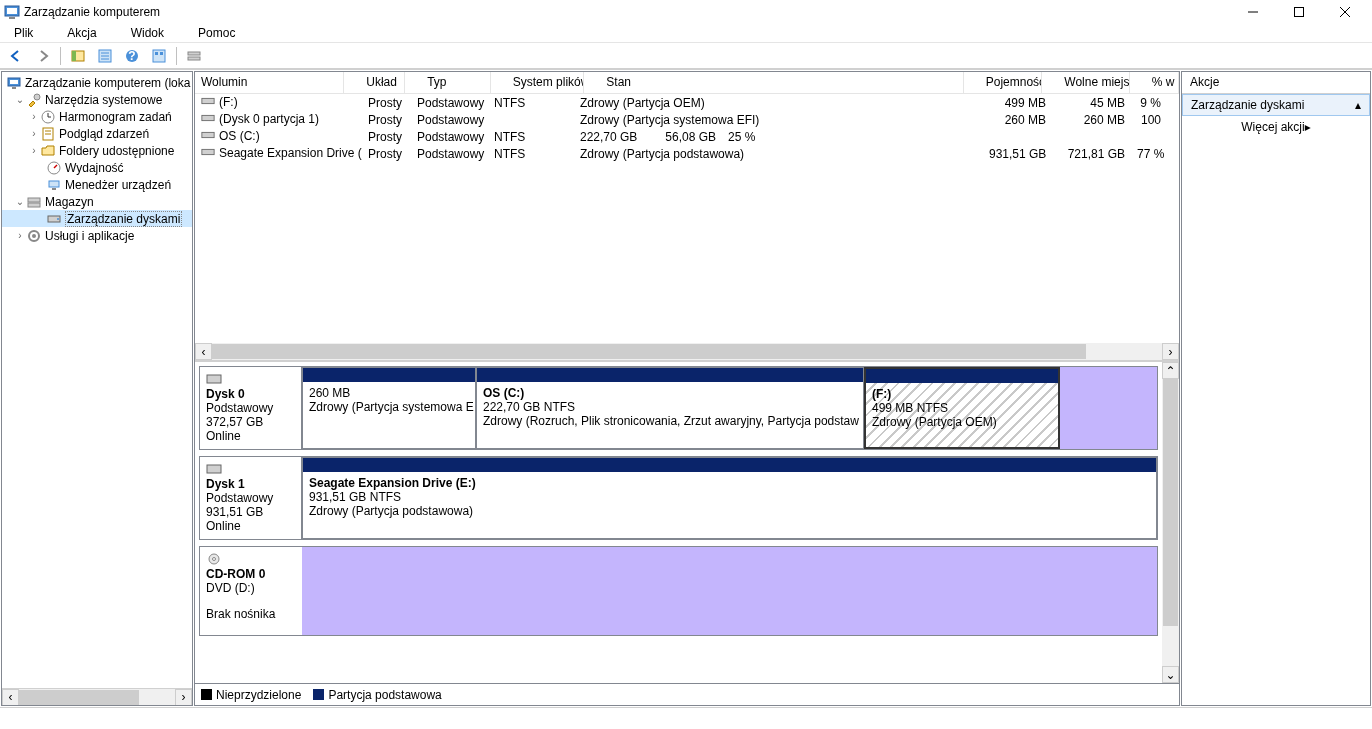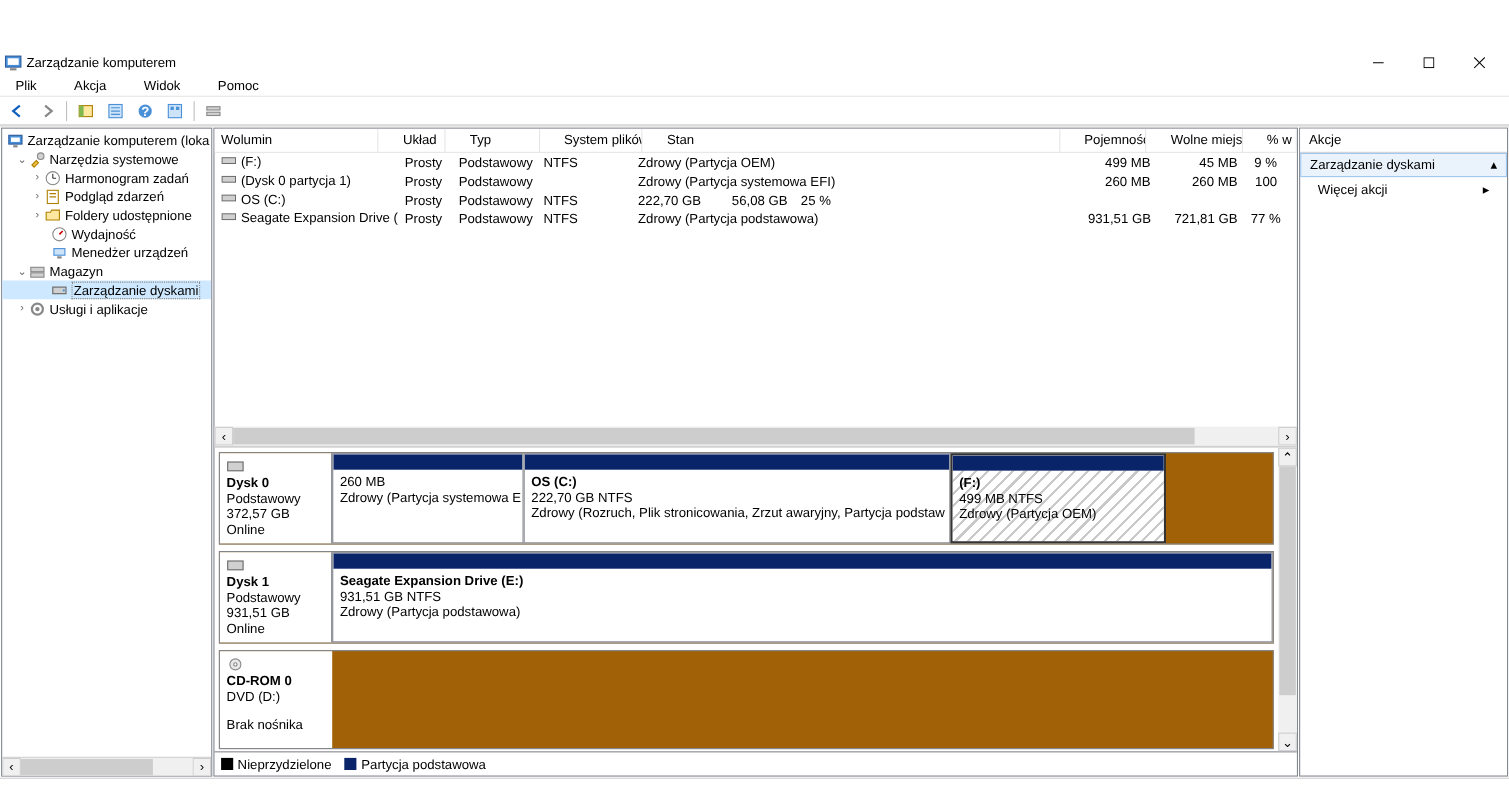--- a/index.html
+++ b/index.html
@@ -1,19 +1,19 @@
 <!DOCTYPE html>
 <html><head>
 <meta charset="utf-8">
 <style>
 * { box-sizing: border-box; margin: 0; padding: 0; font-family: "Segoe UI", Tahoma, sans-serif; font-size: 12px; }
 body { background: #fff; width: 1372px; height: 729px; overflow: hidden; display: flex; flex-direction: column; }
 
 
-.titlebar { height: 23px; display: flex; align-items: center; padding: 0 4px; margin-top: 45px; }
+.titlebar { height: 23px; display: flex; align-items: center; padding: 0 4px; }
 .titlebar .icon { width: 16px; height: 16px; margin-right: 4px; }
 .titlebar .title { flex: 1; font-size: 12px; }
 .winbtns { display:flex; height:23px; }
 .winbtn { width: 46px; height: 23px; display:flex; align-items:center; justify-content:center; }
 .winbtn svg { width:10px; height:10px; }
 
 
 .menubar { height: 20px; display:flex; align-items:center; padding: 0 6px; gap: 18px; border-bottom:1px solid #e5e5e5;}
 .menubar .item { padding: 2px 8px; }
 
@@ -49,21 +49,21 @@
 .grid-hscroll-area { height:17px; display:flex; background:#f0f0f0;}
 .grid-hscroll-area .arrow { width:17px; height:17px; display:flex; align-items:center; justify-content:center; border:1px solid #cdcdcd; background:#f0f0f0;}
 .grid-hscroll-area .track { flex:1; position:relative; background:#f0f0f0; }
 .grid-hscroll-area .thumb { position:absolute; left:0; top:1px; height:15px; width:92%; background:#cdcdcd;}
 .col-vol {width:167px;} .col-layout{width:49px;} .col-type{width:77px;} .col-fs{width:86px;}
 .col-status{width:409px;} .col-cap{width:69px;text-align:right;} .col-free{width:79px;text-align:right;} .col-pct{width:36px;text-align:right;}
 
 
 .diskpanel { flex:1; position:relative; display:flex; overflow:hidden; }
 .disklist { flex:1; overflow:hidden; padding:4px; }
-.disk-row { display:flex; margin-bottom:6px; border:1px solid #828790; height:84px; background:#a16207;}
+.disk-row { display:flex; margin-bottom:6px; border:1px solid #828790; height:84px; background:#c4b5fd;}
 .disk-label { width:102px; border-right:1px solid #828790; padding:6px 6px; background:#fff; display:flex; flex-direction:column; gap:0; font-size:12px;}
 .disk-label .dname { font-weight:bold;}
 .disk-label .dicon { width:16px; height:12px; margin-bottom:2px;}
 .part-container { flex:1; display:flex; padding:0; }
 .partition { border:1px solid #828790; margin:0; display:flex; flex-direction:column; background:#fff; overflow:hidden;}
 .partition .topbar { height:14px; background:#0a246a;}
 .partition .pbody { padding:4px 6px; font-size:12px; overflow:hidden; white-space:nowrap;}
 .partition .pname { font-weight:bold;}
 .partition.hatched { position:relative; }
 .partition.hatched::after { content:""; position:absolute; inset:14px 0 0 0; background:repeating-linear-gradient(135deg,#fff 0 6px,#c9c9c9 6px 8px); z-index:0;}
@@ -75,21 +75,21 @@
 
 
 .legend { height:22px; border-top:1px solid #828790; display:flex; padding:0 6px; gap:12px;}
 .legend .sw { width:11px; height:11px; margin-right:4px; display:inline-block; vertical-align:middle;}
 .legend .item { display:flex; align-items:center;}
 
 
 .actionspanel { width:190px; border:1px solid #828790; margin:1px; display:flex; flex-direction:column;}
 .actionspanel .header { height:22px; background:#fff; border-bottom:1px solid #d0d0d0; padding:3px 8px; font-size:12px;}
 .action-grp-title { background:#eaf2fb; border:1px solid #a0c8ef; padding:3px 8px; display:flex; justify-content:space-between; align-items:center;}
-.action-item { padding:4px 16px; display:flex; justify-content:space-between; align-items:center;}
+.action-item { padding:4px 16px; display:flex; justify-content:center; align-items:center;}
 
 
 .statusbar { height:22px; border-top:1px solid #d0d0d0; background:#fff;}
 
 .ml1{padding-left:12px;} .ml2{padding-left:26px;} .ml3{padding-left:44px;}
 </style>
 </head>
 <body>
 
 <div class="titlebar">

